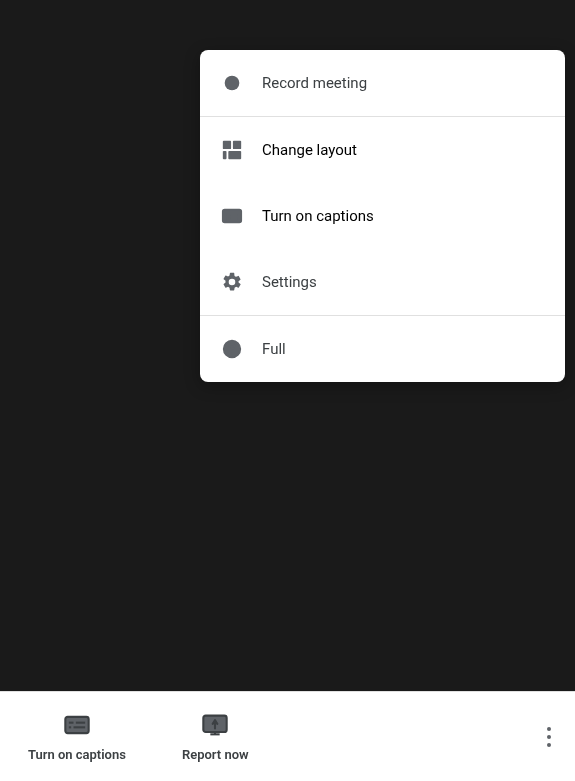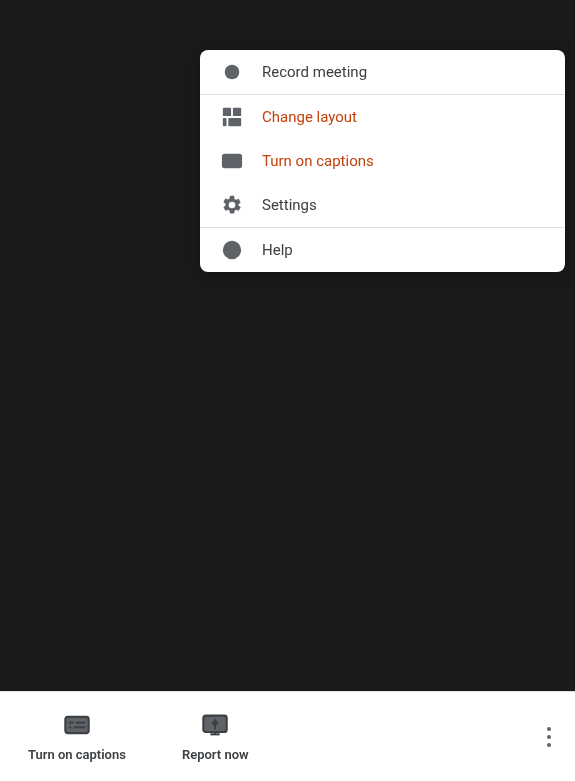--- a/index.html
+++ b/index.html
@@ -76,34 +76,34 @@
     .menu-section {
       border-bottom: 1px solid #e0e0e0;
     }
     .menu-section:last-child {
       border-bottom: none;
     }
 
     .menu-item {
       display: flex;
       align-items: center;
-      padding: 10px 20px;
+      padding: 21px 20px;
       cursor: pointer;
       gap: 18px;
       transition: background 0.15s;
     }
 
     .menu-item-label {
       font-size: 15px;
       color: #3c4043;
       font-weight: 400;
     }
 
     .menu-item-label.colored {
-      color: #c2410c;
+      color: #000000;
     }
 
     .icon-wrapper {
       width: 24px;
       height: 24px;
       display: flex;
       align-items: center;
       justify-content: center;
       flex-shrink: 0;
     }
@@ -174,21 +174,21 @@
 
 
     <div class="menu-item">
       <div class="icon-wrapper">
         <svg width="22" height="22" viewBox="0 0 24 24" fill="none" stroke="#5f6368" stroke-width="2">
           <circle cx="12" cy="12" r="9"></circle>
           <path d="M9.5 9.5c0-1.38 1.12-2.5 2.5-2.5s2.5 1.12 2.5 2.5c0 1.5-1.5 2-2.5 2.5v.5" stroke-linecap="round"></path>
           <line x1="12" y1="16.5" x2="12" y2="16.5" stroke-width="2.5" stroke-linecap="round"></line>
         </svg>
       </div>
-      <span class="menu-item-label">Help</span>
+      <span class="menu-item-label">Full</span>
     </div>
 
   </div>
 </div>
 
 <div class="bottom-toolbar">
 
   <div class="toolbar-item">
     <div>
       <svg width="28" height="28" viewBox="0 0 24 24" fill="none" stroke="#3c4043" stroke-width="1.8">

